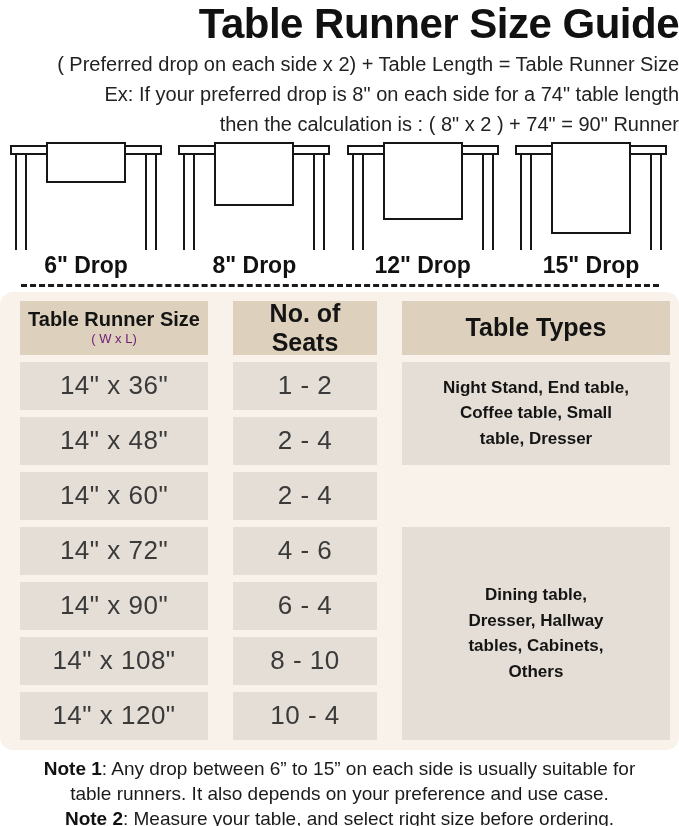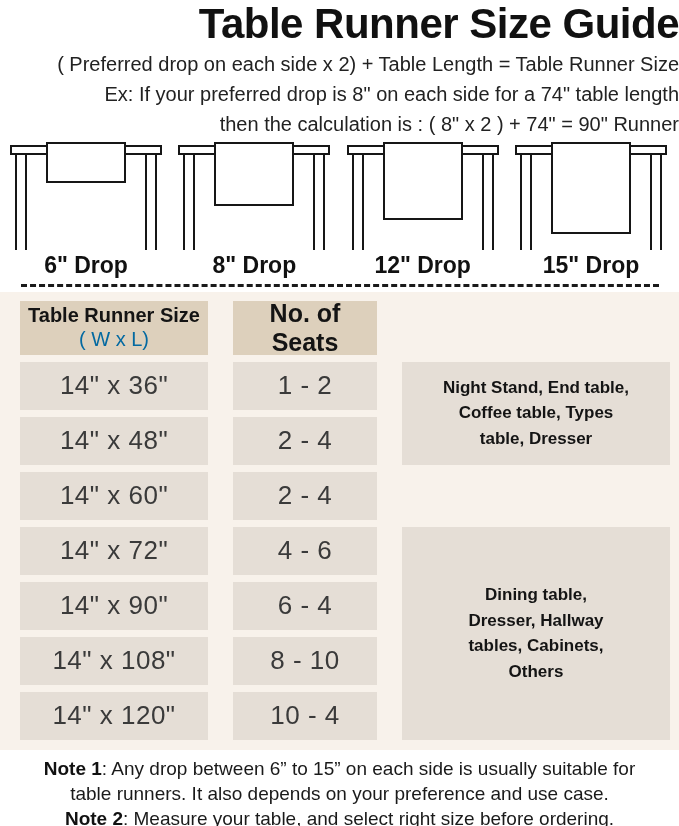--- a/index.html
+++ b/index.html
@@ -36,35 +36,35 @@
     position:absolute; left:50%; transform:translateX(-50%); top:0; width:80px;
     background:#fff; border:2px solid #161616; z-index:2;
   }
 
   .drops { display:flex; justify-content:space-between; padding:0 8px 0 6px; margin-top:2px; }
   .drop-label { width:160px; text-align:center; font-weight:700; font-size:23px; line-height:1.15; color:#111; }
 
   .dashed-divider { width:638px; margin:5px auto 0; height:0; border-top:3px dashed #1a1a1a; }
 
   
-  .panel { margin-top:5px; background:#f8f2eb; padding:9px 0 10px 20px; }
+  .panel { margin-top:5px; background:#f8f2eb; padding:9px 0 10px 20px;border-radius:13px; }
   .grid {
     display:grid;
     grid-template-columns:188px 144px 268px;
     grid-template-rows:54px repeat(7,48px);
     gap:7px 25px;
   }
   .cell {
     display:flex; flex-direction:column; align-items:center; justify-content:center;
     text-align:center;
   }
   .hcell { background:#ddd0bc; }
   .bcell { background:#e5ded6; }
   .h-main { font-weight:700; font-size:20px; line-height:1.15; color:#141414; }
-  .h-sub  { font-size:20px; line-height:1.2; color:#0369a1; }
+  .h-sub  { font-size:13px; line-height:1.2; color:#701a75; }
   .h-single { font-weight:700; font-size:25px; color:#141414; }
   .size-cell, .seat-cell { font-size:26px; color:#3a3a3a; letter-spacing:0.5px; }
   .type-cell { font-weight:700; font-size:17px; line-height:1.5; white-space:pre-line; color:#141414; padding:0 10px; }
   .type-b { line-height:1.4; }
 
   
   .notes { margin-top:6px; text-align:center; font-size:19px; line-height:1.32; color:#1a1a1a; }
   .note { margin:0; }
   .note strong { font-weight:700; color:#111; }
   .note span { white-space:pre-line; }
@@ -116,39 +116,40 @@
 <div class="dashed-divider"></div>
 
 <div class="panel">
   <div class="grid">
 
     <div class="cell hcell" style="grid-column:1;grid-row:1">
       <div class="h-main">Table Runner Size</div>
       <div class="h-sub">( W x L)</div>
     </div>
     <div class="cell hcell h-single" style="grid-column:2;grid-row:1">No. of Seats</div>
+    <div class="cell hcell h-single" style="grid-column:3;grid-row:1">Table Types</div>
 
     <div class="cell bcell size-cell" style="grid-column:1;grid-row:2">14" x 36"</div>
     <div class="cell bcell size-cell" style="grid-column:1;grid-row:3">14" x 48"</div>
     <div class="cell bcell size-cell" style="grid-column:1;grid-row:4">14" x 60"</div>
     <div class="cell bcell size-cell" style="grid-column:1;grid-row:5">14" x 72"</div>
     <div class="cell bcell size-cell" style="grid-column:1;grid-row:6">14" x 90"</div>
     <div class="cell bcell size-cell" style="grid-column:1;grid-row:7">14" x 108"</div>
     <div class="cell bcell size-cell" style="grid-column:1;grid-row:8">14" x 120"</div>
 
     <div class="cell bcell seat-cell" style="grid-column:2;grid-row:2">1 - 2</div>
     <div class="cell bcell seat-cell" style="grid-column:2;grid-row:3">2 - 4</div>
     <div class="cell bcell seat-cell" style="grid-column:2;grid-row:4">2 - 4</div>
     <div class="cell bcell seat-cell" style="grid-column:2;grid-row:5">4 - 6</div>
     <div class="cell bcell seat-cell" style="grid-column:2;grid-row:6">6 - 4</div>
     <div class="cell bcell seat-cell" style="grid-column:2;grid-row:7">8 - 10</div>
     <div class="cell bcell seat-cell" style="grid-column:2;grid-row:8">10 - 4</div>
 
     <div class="cell bcell type-cell" style="grid-column:3;grid-row:2 / span 2">Night Stand, End table,
-Coffee table, Types
+Coffee table, Small
 table, Dresser</div>
     <div class="cell bcell type-cell" style="grid-column:3;grid-row:5 / span 4">Dining table,
 Dresser, Hallway
 tables, Cabinets,
 Others</div>
 
   </div>
 </div>
 
 <div class="notes">

